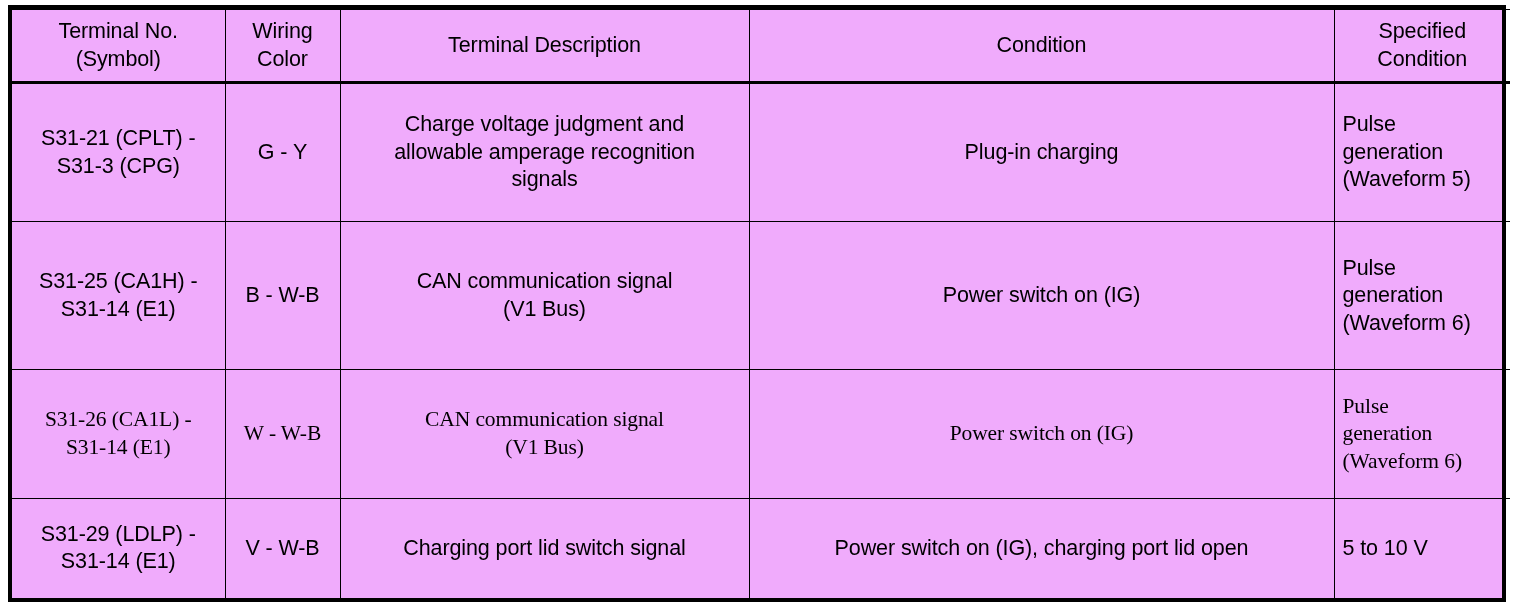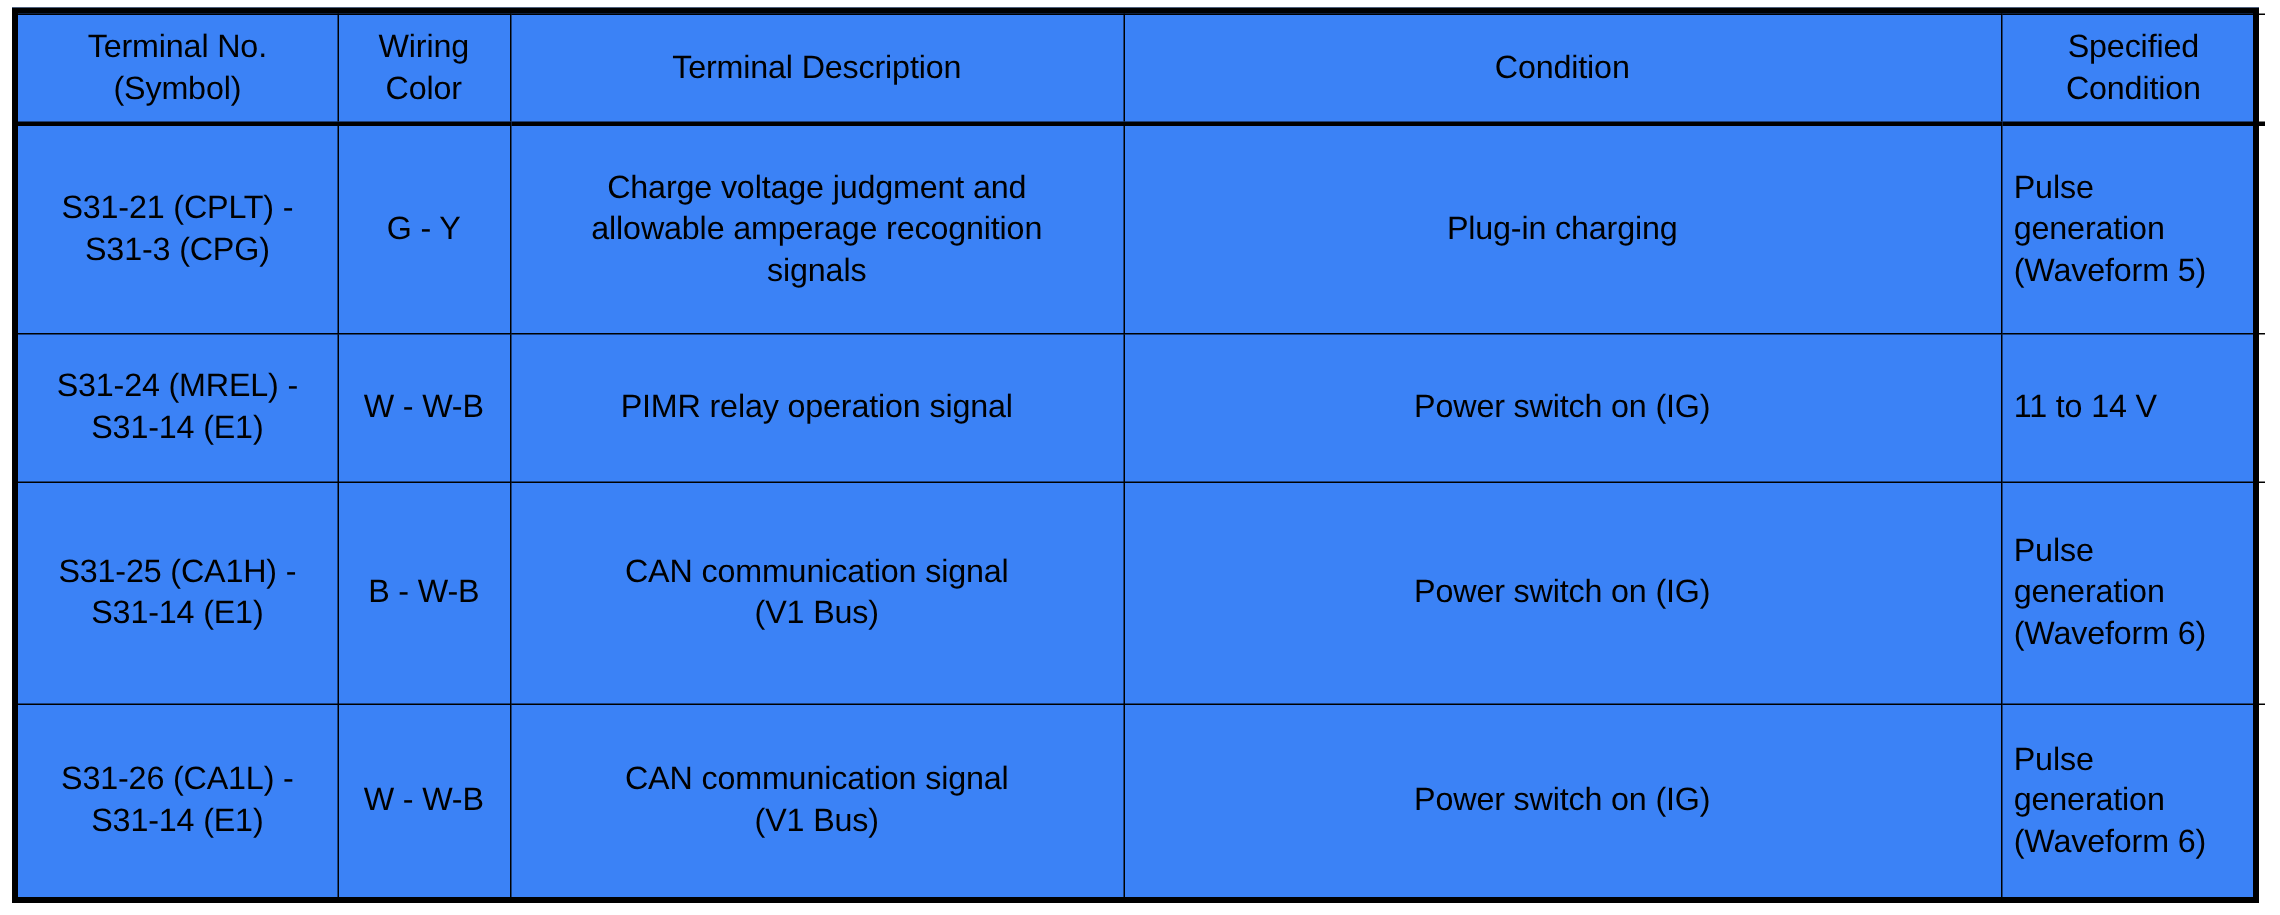--- a/index.html
+++ b/index.html
@@ -16,21 +16,21 @@
   }
 
   .table-wrap {
     position: absolute;
     left: 8px;
     top: 5px;
     width: 1498px;
     height: 597px;
     box-sizing: border-box;
     border: 4px solid #000000;
-    background: #3b82f6;
+    background: #f0abfc;
   }
 
   table.spec-table {
     width: 100%;
     height: 100%;
     border-collapse: collapse;
     table-layout: fixed;
   }
 
   table.spec-table td,
@@ -72,21 +72,21 @@
   td.desc     { text-align: center; }
   td.cond     { text-align: center; }
   td.spec     { text-align: left; }
 
   
   tr.hdr  { height: 73px; }
   tr.r0   { height: 102px; margin-left: 39px; }
   tr.r1   { height: 72px; }
   tr.r2   { height: 72px; }
   tr.r3   { height: 108px; }
-  tr.r4   { height: 94px; }
+  tr.r4   { height: 94px; font-family: Liberation Serif, serif; }
   tr.r5   { height: 73px; }
 
   .nowrapline { display: block; white-space: nowrap; }
 </style>
 </head>
 <body>
 
 <div class="table-wrap">
   <table class="spec-table">
     <colgroup>
@@ -135,34 +135,20 @@
         </td>
         <td class="cond">Plug-in charging</td>
         <td class="spec">
           <span class="nowrapline">Pulse</span>
           <span class="nowrapline">generation</span>
           <span class="nowrapline">(Waveform 5)</span>
         </td>
       </tr>
 
 
-      <tr class="r2">
-        <td class="terminal">
-          <span class="nowrapline">S31-24 (MREL) -</span>
-          <span class="nowrapline">S31-14 (E1)</span>
-        </td>
-        <td class="wiring">W - W-B</td>
-        <td class="desc">
-          <span class="nowrapline">PIMR relay operation signal</span>
-        </td>
-        <td class="cond">Power switch on (IG)</td>
-        <td class="spec">
-          <span class="nowrapline">11 to 14 V</span>
-        </td>
-      </tr>
 
       <tr class="r3">
         <td class="terminal">
           <span class="nowrapline">S31-25 (CA1H) -</span>
           <span class="nowrapline">S31-14 (E1)</span>
         </td>
         <td class="wiring">B - W-B</td>
         <td class="desc">
           <span class="nowrapline">CAN communication signal</span>
           <span class="nowrapline">(V1 Bus)</span>
@@ -186,16 +172,30 @@
           <span class="nowrapline">(V1 Bus)</span>
         </td>
         <td class="cond">Power switch on (IG)</td>
         <td class="spec">
           <span class="nowrapline">Pulse</span>
           <span class="nowrapline">generation</span>
           <span class="nowrapline">(Waveform 6)</span>
         </td>
       </tr>
 
+      <tr class="r5">
+        <td class="terminal">
+          <span class="nowrapline">S31-29 (LDLP) -</span>
+          <span class="nowrapline">S31-14 (E1)</span>
+        </td>
+        <td class="wiring">V - W-B</td>
+        <td class="desc">
+          <span class="nowrapline">Charging port lid switch signal</span>
+        </td>
+        <td class="cond">Power switch on (IG), charging port lid open</td>
+        <td class="spec">
+          <span class="nowrapline">5 to 10 V</span>
+        </td>
+      </tr>
 
     </tbody>
   </table>
 </div>
 
 </body></html>

